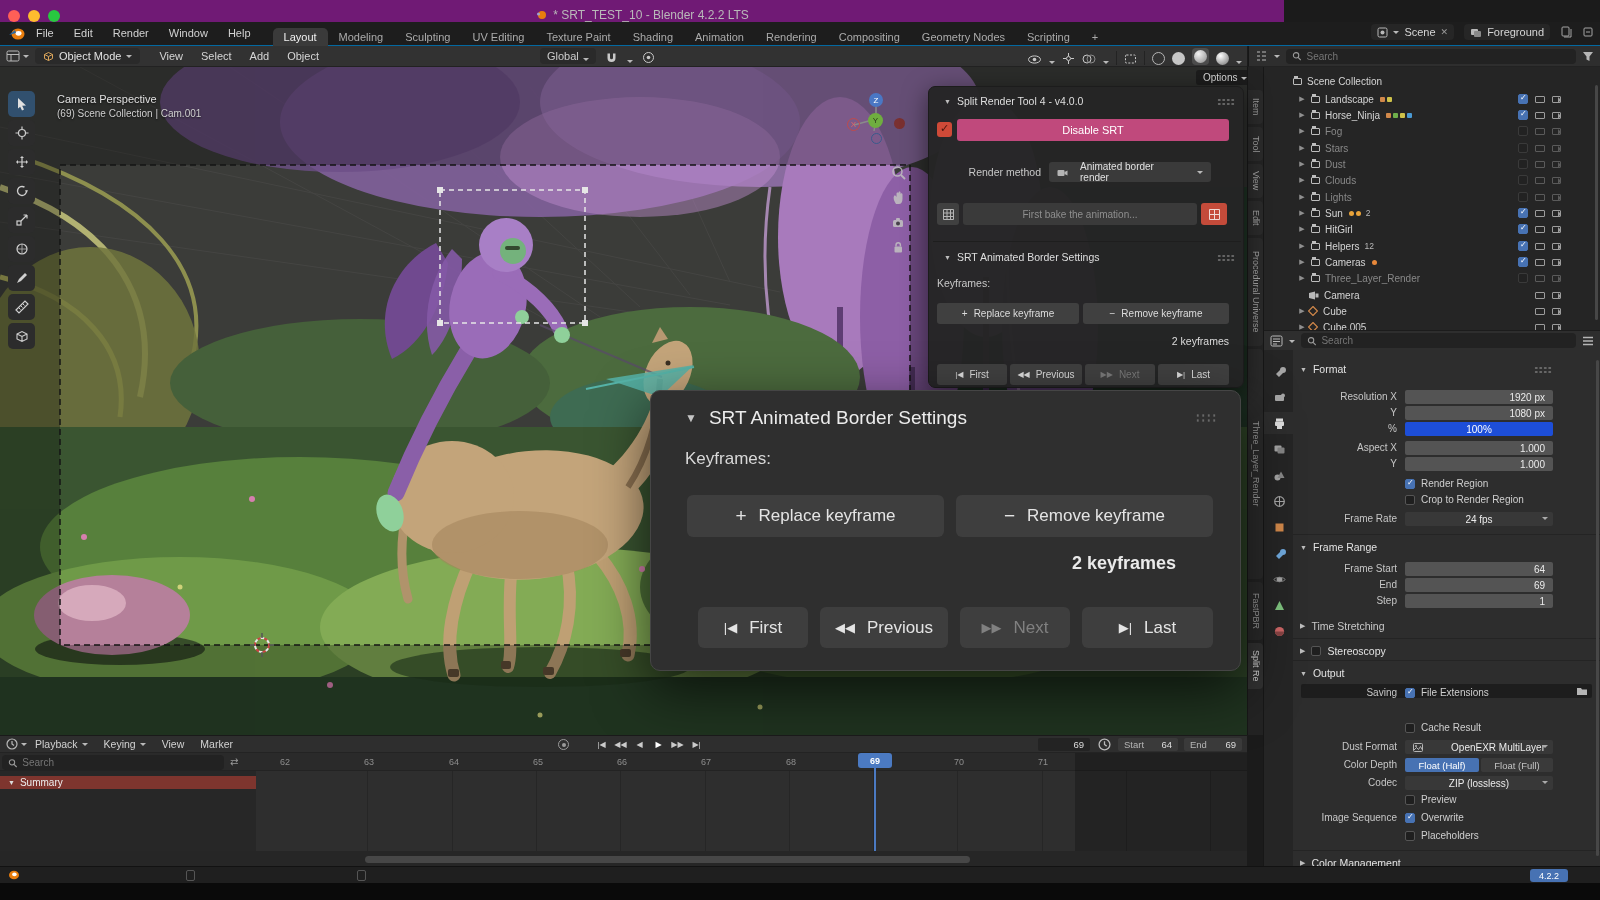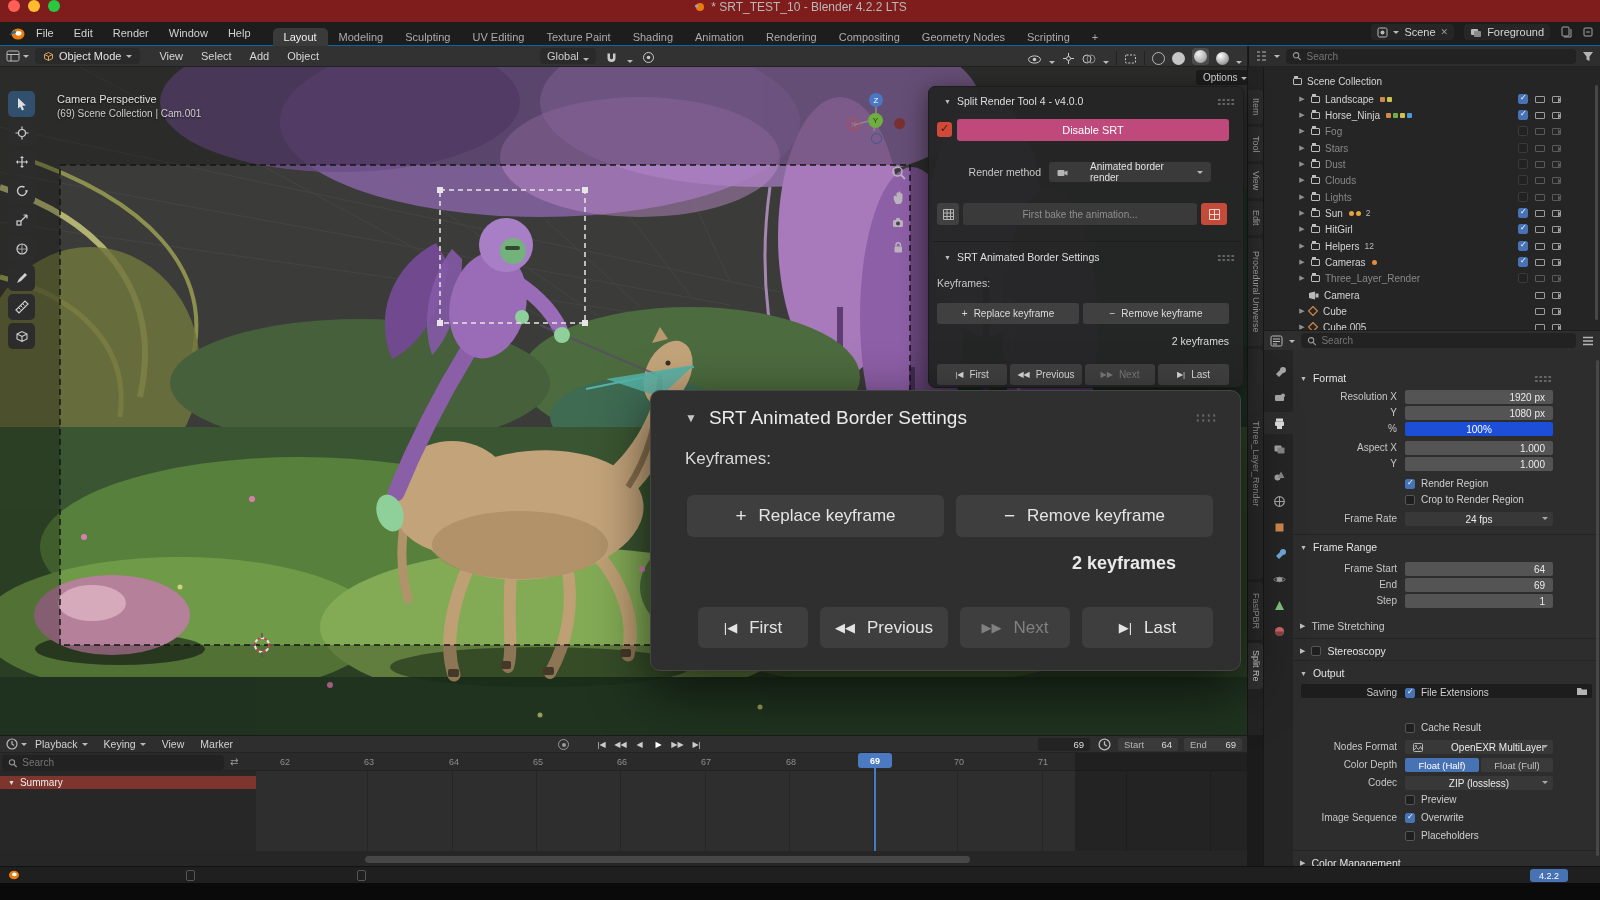--- a/index.html
+++ b/index.html
@@ -1,21 +1,21 @@
 <!DOCTYPE html>
 <html><head>
 <meta charset="utf-8">
 <style>
 *{margin:0;padding:0;box-sizing:border-box}
 body{background:#000;font-family:"Liberation Sans","DejaVu Sans",sans-serif}
 .screen{position:relative;width:1600px;height:900px;background:#1b1b1b;overflow:hidden;color:#ccc;font-size:11px}
 .a{position:absolute}
 .r{display:flex;align-items:flex-end}
 
-.titlebar{left:0;top:0;width:1600px;height:22px;background:#7f1d1d;display:flex;align-items:flex-start}
+.titlebar{left:0;top:0;width:1284px;height:22px;background:#701a75;display:flex;align-items:flex-end}
 .tl{width:12px;height:12px;border-radius:50%;margin-left:8px;display:inline-block}
 .tl.red{background:#ff5f57}.tl.yel{background:#febc2e}.tl.grn{background:#28c840}
 .wtitle{position:absolute;left:0;right:0;text-align:center;color:#b9b9b9;font-size:12px;display:flex;justify-content:center;align-items:center;gap:6px}
 
 .menubar{left:0;top:22px;width:1600px;height:24px;background:#1d1d1d;display:flex;align-items:center;border-bottom:1px solid #0369a1}
 .menu{padding:0 10px;color:#d2d2d2;font-size:11px;line-height:23px;cursor:default}
 .tabs{display:flex;margin-left:12px;height:24px;align-items:flex-end}
 .tab{padding:3px 11px;color:#ababab;font-size:11px;border-radius:5px 5px 0 0}
 .tab.active{background:#3a3a3a;color:#f0f0f0}
 .mright{position:absolute;right:6px;top:2px;display:flex;align-items:center;gap:10px}
@@ -80,21 +80,21 @@
 .pfield.drop:after{content:"";position:absolute;right:5px;top:5px;border:3px solid transparent;border-top-color:#aaa}
 .pcheck{position:absolute;left:112px;top:1px;display:flex;gap:6px;align-items:center;color:#cfcfcf;font-size:10px}
 .seg{position:absolute;top:0;height:14px;border-radius:2px;font-size:9.5px;display:flex;align-items:center;justify-content:center}
 .pdiv{position:absolute;left:0;width:307px;height:1px;background:#242424}
 
 .srtpanel{left:928px;top:86px;width:316px;height:302px;background:rgba(37,37,37,.97);border:1px solid #1c1c1c;border-radius:7px;box-shadow:0 6px 24px rgba(0,0,0,.5)}
 .srtpanel .hdr{position:absolute;display:flex;align-items:center;gap:6px;color:#dfdfdf;font-size:10.5px}
 .pinkbtn{position:absolute;left:28px;top:32px;width:272px;height:22px;background:#c0497c;border-radius:3px;color:#fff;display:flex;align-items:center;justify-content:center;font-size:11px}
 .redchk{position:absolute;left:8px;top:35px;width:15px;height:15px;background:#cf4a38;border-radius:3px;position:absolute}
 .redchk:after{content:"✓";position:absolute;left:3px;top:0px;color:#4a150d;font-size:11px}
-.sdrop{position:absolute;background:#3a3a3a;border-radius:3px;display:flex;align-items:center;gap:22px;padding:0 8px;color:#e0e0e0;font-size:10px}
+.sdrop{position:absolute;background:#3a3a3a;border-radius:3px;display:flex;align-items:center;gap:12px;padding:0 8px;color:#e0e0e0;font-size:10px}
 .sbtn{position:absolute;background:#404040;border-radius:3px;color:#dcdcdc;font-size:10px;display:flex;align-items:center;justify-content:center;gap:6px}
 .sbtn.dim{color:#7a7a7a}
 .slabel{position:absolute;color:#c8c8c8;font-size:10.5px}
 
 .zoompanel{left:650px;top:390px;width:591px;height:281px;background:#2f2f2f;border:1px solid #454545;border-radius:10px;box-shadow:0 18px 55px rgba(0,0,0,.65)}
 .zbtn{position:absolute;background:#3e3e3e;border-radius:6px;color:#e4e4e4;font-size:17px;display:flex;align-items:center;justify-content:center;gap:12px}
 .zbtn.dim{color:#808080}
 
 .timeline{left:0;top:735px;width:1247px;height:131px;background:#2b2b2b;border-top:1px solid #1a1a1a}
 .thead{position:absolute;left:0;top:0;width:1247px;height:17px;background:#2e2e2e;border-bottom:1px solid #232323;display:flex;align-items:center}
@@ -775,21 +775,21 @@
       </div>
     <div class="ptab" style="top:270px">
         <svg width="13" height="13" viewBox="0 0 13 13">
           <circle cx="6.5" cy="6.5" r="4.6" fill="#c66"></circle>
           <path d="M1.9,6.5 a4.6,4.6 0 0 0 9.2,0 Z" fill="#844"></path>
         </svg>
       </div>
   </div>
 
   <div class="a pcontent">
-    <div class="phead" style="top:20px">
+    <div class="phead" style="top:11px">
         <span class="tri">▼</span>
         <span>Format</span>
         <span class="grip" style="margin-left:auto;margin-right:48px"></span>
       </div>
     <div class="prow" style="top:40px">
         <span class="plabel">Resolution X</span>
         <div class="pfield">
           <span>1920 px</span>
         </div>
       </div>
@@ -888,21 +888,21 @@
           <span>File Extensions</span>
         </div>
       </div>
     <div class="prow" style="top:371px">
         <div class="pcheck">
           <span class="chk"></span>
           <span>Cache Result</span>
         </div>
       </div>
     <div class="prow" style="top:390px">
-        <span class="plabel">Nodes Format</span>
+        <span class="plabel">Dust Format</span>
         <div class="pfield drop" style="justify-content:space-between;gap:5px">
           <svg width="10" height="9" viewBox="0 0 10 9">
             <rect x="0.5" y="0.5" width="9" height="8" rx="1" fill="none" stroke="#b5b5b5"></rect>
             <circle cx="3" cy="3" r="1" fill="#b5b5b5"></circle>
             <path d="M1,7 l2.5,-2.5 2,2 2,-3 2,3.5" fill="none" stroke="#b5b5b5"></path>
           </svg>
           <span>OpenEXR MultiLayer</span>
         </div>
       </div>
     <div class="prow" style="top:408px">

